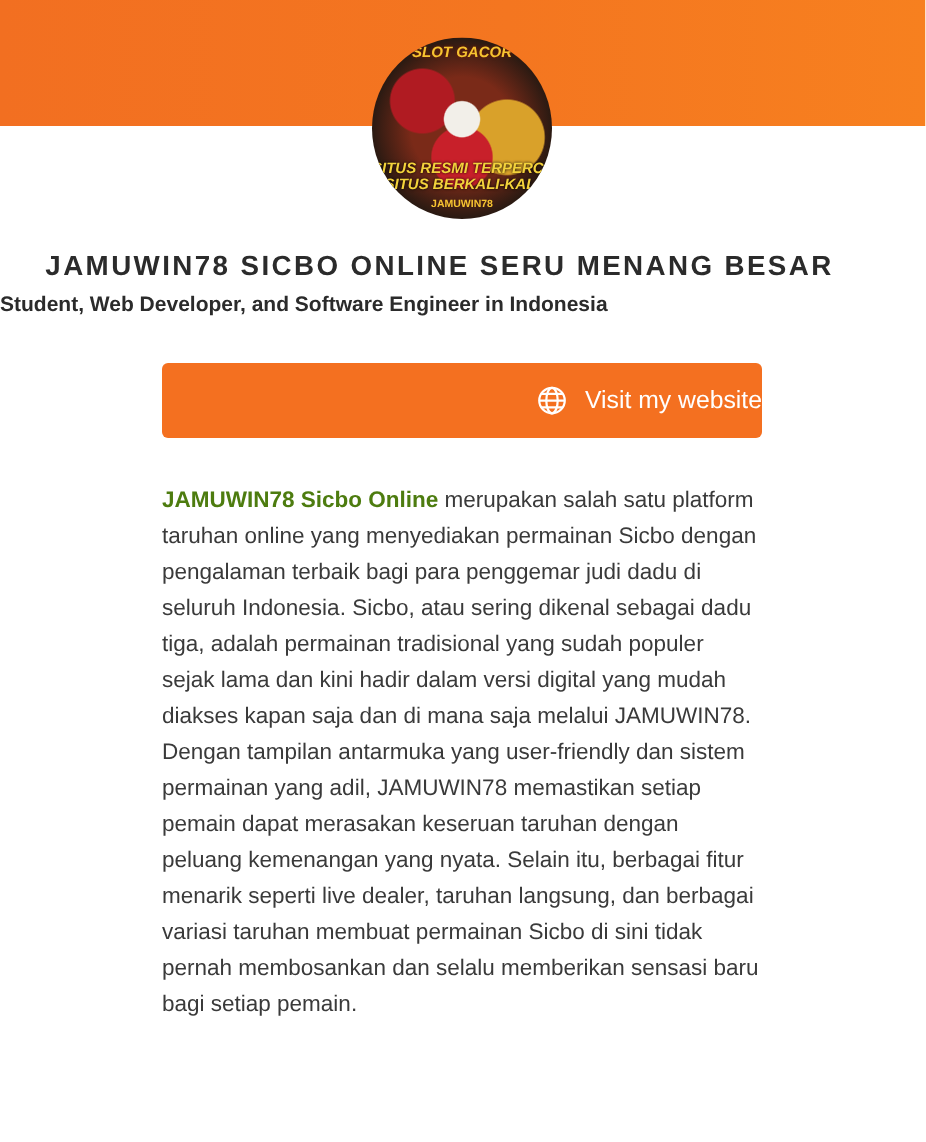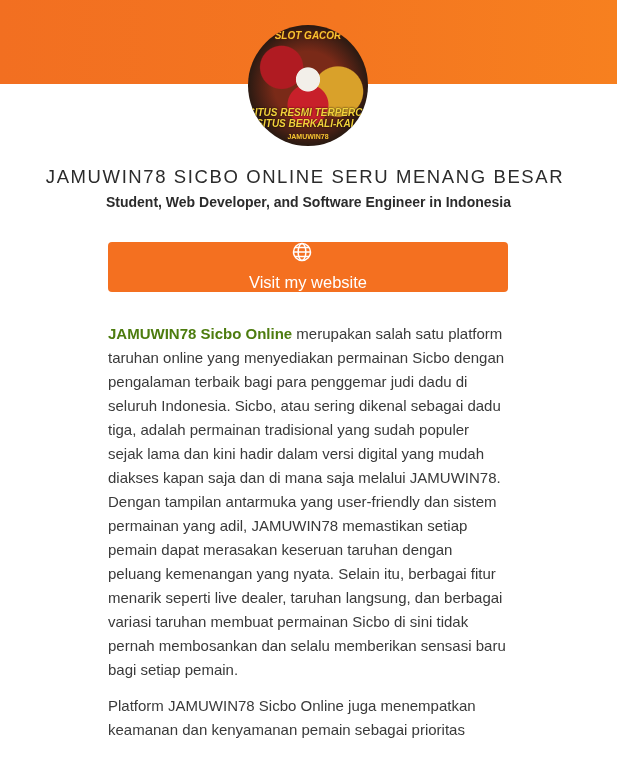--- a/index.html
+++ b/index.html
@@ -37,32 +37,32 @@
       text-shadow: 0 0 2px #000;
       white-space: nowrap;
     }
     .avatar .av-l1 { top: 82px; }
     .avatar .av-l2 { top: 93px; }
     .avatar .av-brand {
       position: absolute; top: 108px; left: 0; width: 100%; text-align: center;
       font-size: 7px; font-weight: bold; color: #f6c431;
     }
     .title {
-      position: absolute; left: 12px; top: 166px; width: 586px; text-align: center;
-      font-size: 18.5px; font-weight: normal; letter-spacing: 1.6px; color: #2b2b2b;
+      position: absolute; left: 0; top: 166px; width: 586px; text-align: center;
+      font-size: 18.5px; font-weight: bold; letter-spacing: 1.6px; color: #2b2b2b;
     }
     .subtitle {
-      position: absolute; left: 0; top: 194px; width: 617px; text-align: center;
+      position: absolute; left: 0; top: 194px; width: 617px; text-align: left;
       font-size: 14px; font-weight: bold; color: #2b2b2b;
     }
     .visit-button {
       position: absolute; left: 108px; top: 242px; width: 400px; height: 50px;
       background: #f47020; border-radius: 4px; border: none;
-      display: flex; align-items: center; justify-content: space-between;
-      color: #ffffff; font-size: 16.5px; cursor: pointer; flex-direction: column;
+      display: flex; align-items: center; justify-content: flex-end;
+      color: #ffffff; font-size: 16.5px; cursor: pointer;
     }
     .visit-button svg { margin-right: 12px; }
     .content {
       position: absolute; left: 108px; top: 322px; width: 400px;
       font-size: 15px; line-height: 24px; color: #3a3a3a;
     }
     .content p { margin-bottom: 12px; }
     .content b { font-weight: bold; color: #4d7c0f; }
   </style>
 </head>
@@ -89,15 +89,14 @@
         <line x1="1.5" y1="10" x2="18.5" y2="10"></line>
         <line x1="3" y1="5.5" x2="17" y2="5.5"></line>
         <line x1="3" y1="14.5" x2="17" y2="14.5"></line>
       </svg>
     </span>
     <span>Visit my website</span>
   </button>
 
   <div class="content">
     <p><b>JAMUWIN78 Sicbo Online</b><span> merupakan salah satu platform taruhan online yang menyediakan permainan Sicbo dengan pengalaman terbaik bagi para penggemar judi dadu di seluruh Indonesia. Sicbo, atau sering dikenal sebagai dadu tiga, adalah permainan tradisional yang sudah populer sejak lama dan kini hadir dalam versi digital yang mudah diakses kapan saja dan di mana saja melalui JAMUWIN78. Dengan tampilan antarmuka yang user-friendly dan sistem permainan yang adil, JAMUWIN78 memastikan setiap pemain dapat merasakan keseruan taruhan dengan peluang kemenangan yang nyata. Selain itu, berbagai fitur menarik seperti live dealer, taruhan langsung, dan berbagai variasi taruhan membuat permainan Sicbo di sini tidak pernah membosankan dan selalu memberikan sensasi baru bagi setiap pemain.</span></p>
-    <p>Platform JAMUWIN78 Sicbo Online juga menempatkan keamanan dan kenyamanan pemain sebagai prioritas</p>
   </div>
 </div>
 
 </body></html>

